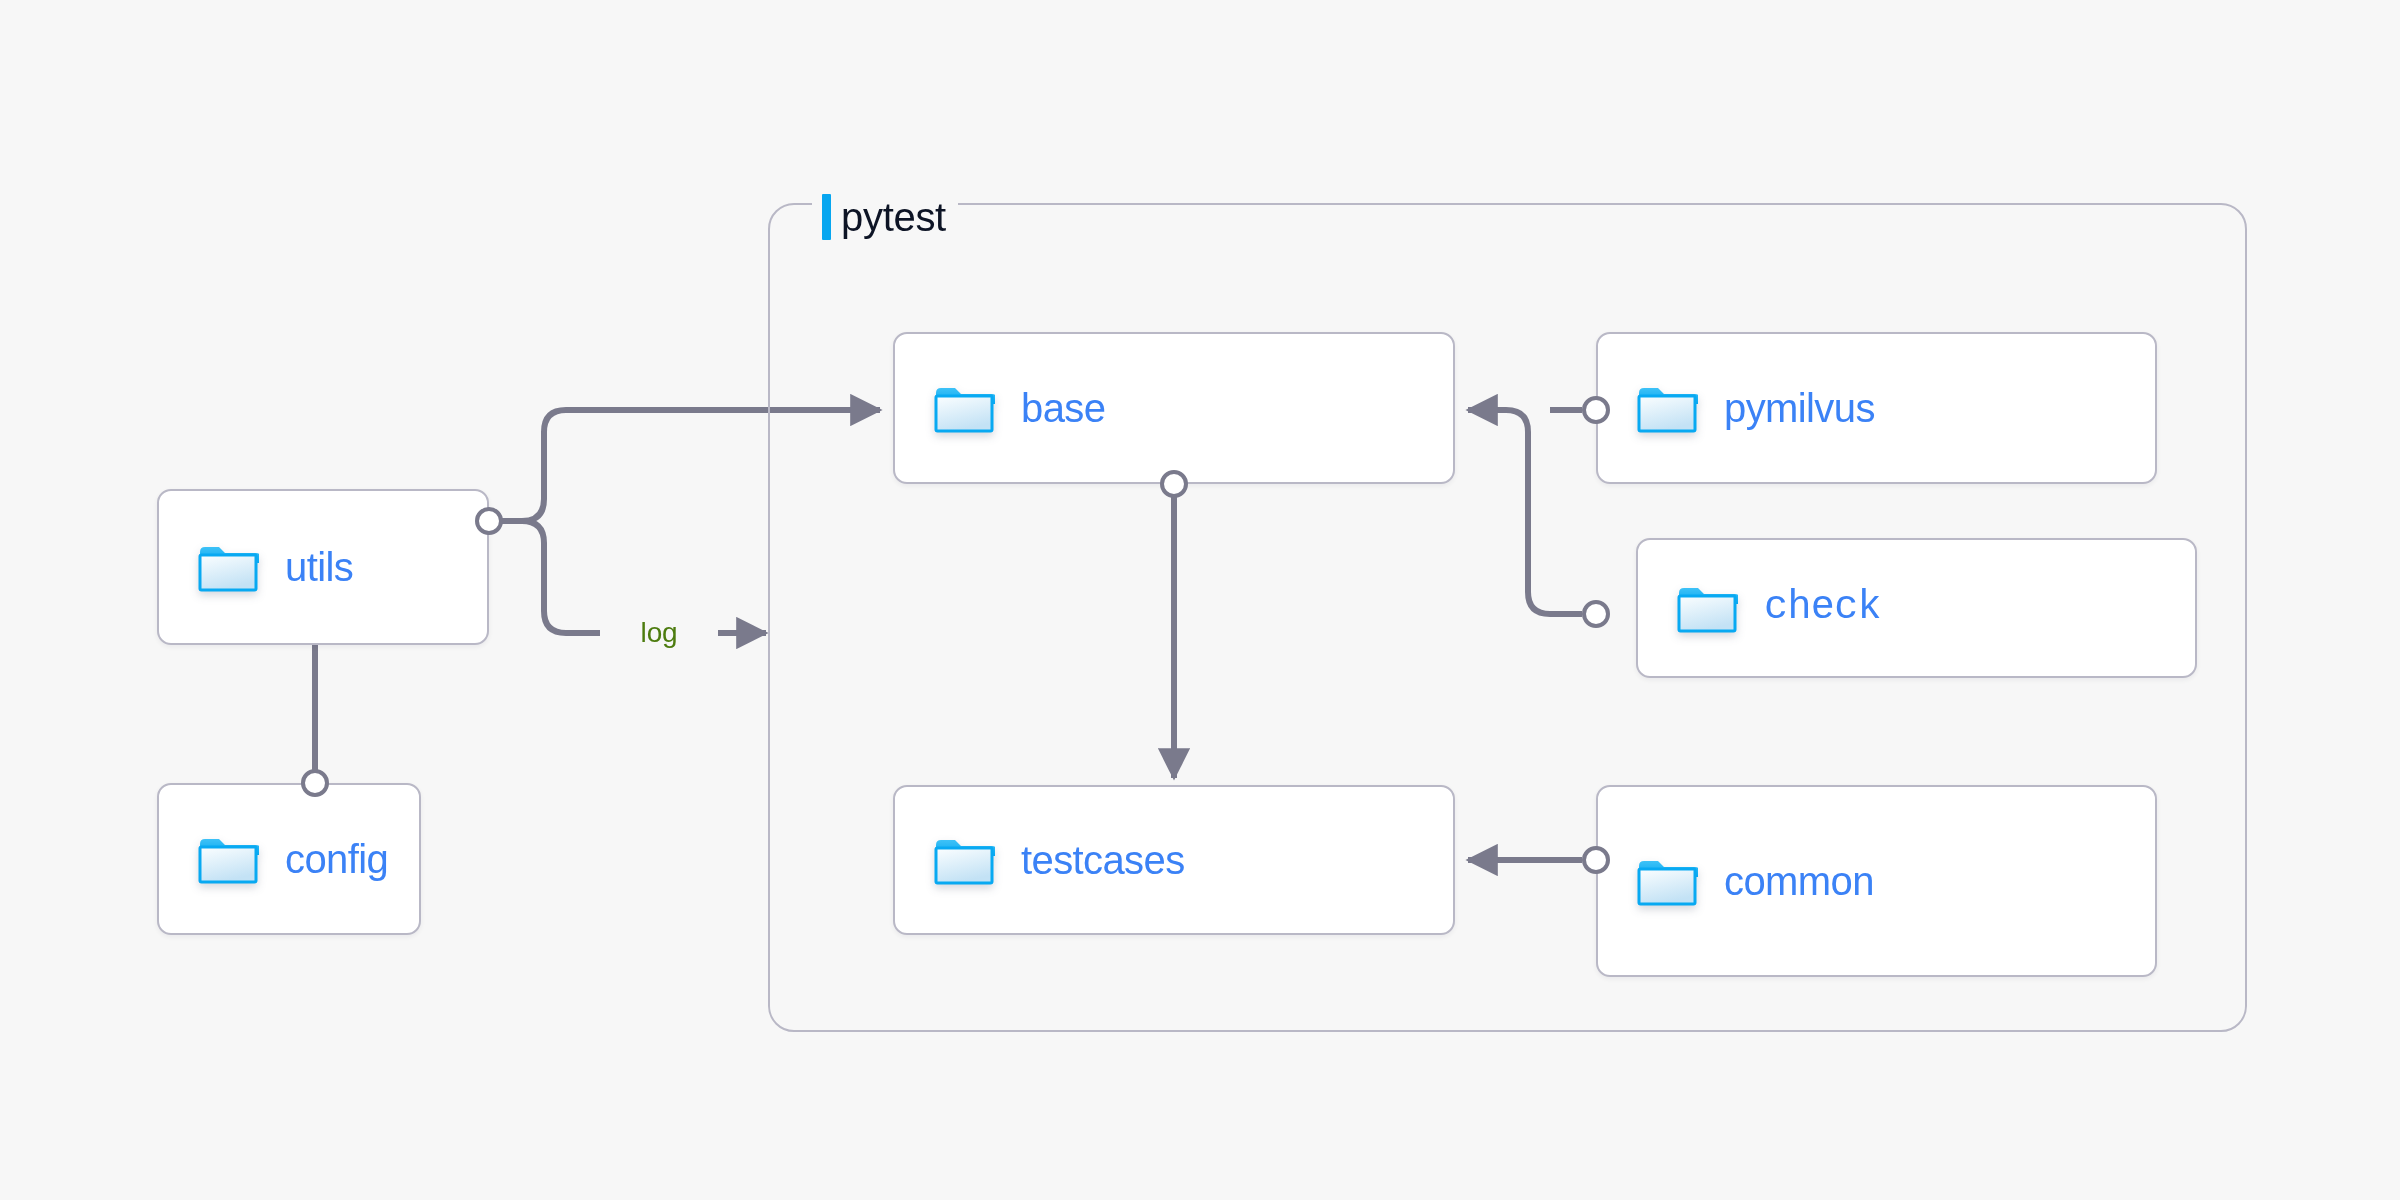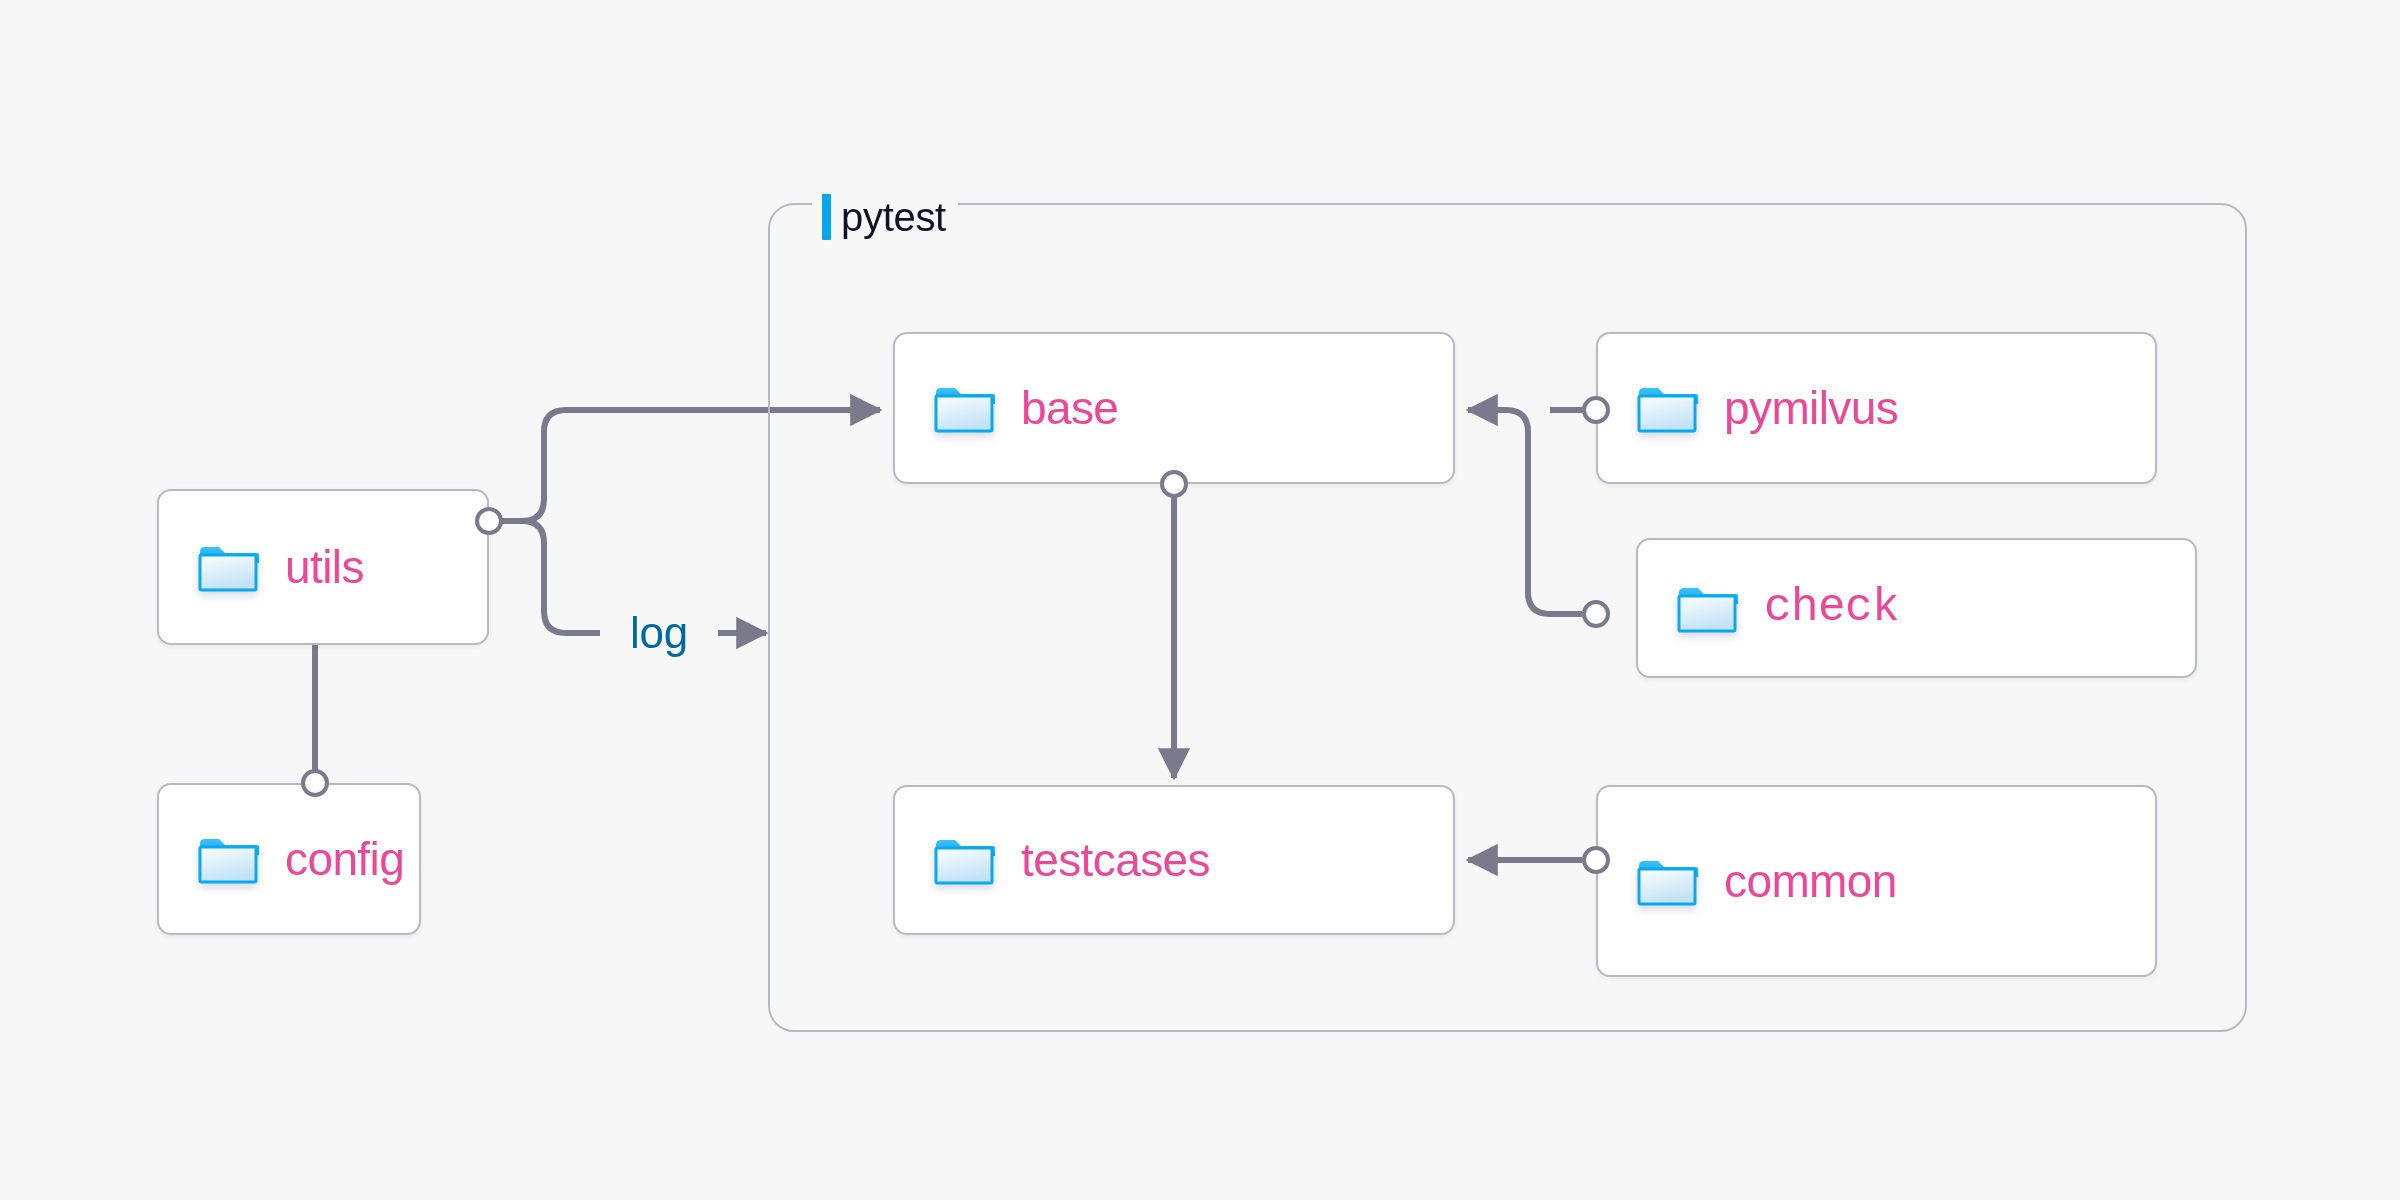--- a/index.html
+++ b/index.html
@@ -69,22 +69,22 @@
     background: #ffffff;
     border: 2px solid #b9b8c6;
     border-radius: 14px;
     display: flex;
     align-items: center;
     gap: 26px;
     padding-left: 38px;
     box-shadow: 0 2px 5px rgba(20, 20, 45, 0.06);
   }
   .node-label {
-    font-size: 46px;
-    color: #ec4899;
+    font-size: 40px;
+    color: #3b82f6;
     letter-spacing: -0.6px;
     line-height: 1;
     white-space: nowrap;
   }
   .folder-icon {
     flex: none;
     width: 62px;
     height: 52px;
     position: relative;
     filter: drop-shadow(0 4px 4px rgba(30, 40, 70, 0.18));
@@ -98,22 +98,22 @@
     box-sizing: border-box;
     border: 4px solid #7a7a8c;
     border-radius: 50%;
     background: #ffffff;
     transform: translate(-50%, -50%);
   }
 
   
   .edge-label {
     position: absolute;
-    font-size: 44px;
-    color: #0369a1;
+    font-size: 28px;
+    color: #4d7c0f;
     letter-spacing: -0.2px;
     line-height: 1;
     transform: translate(-50%, -50%);
     white-space: nowrap;
   }
 </style>
 </head>
 <body>
 
 <div id="canvas">

